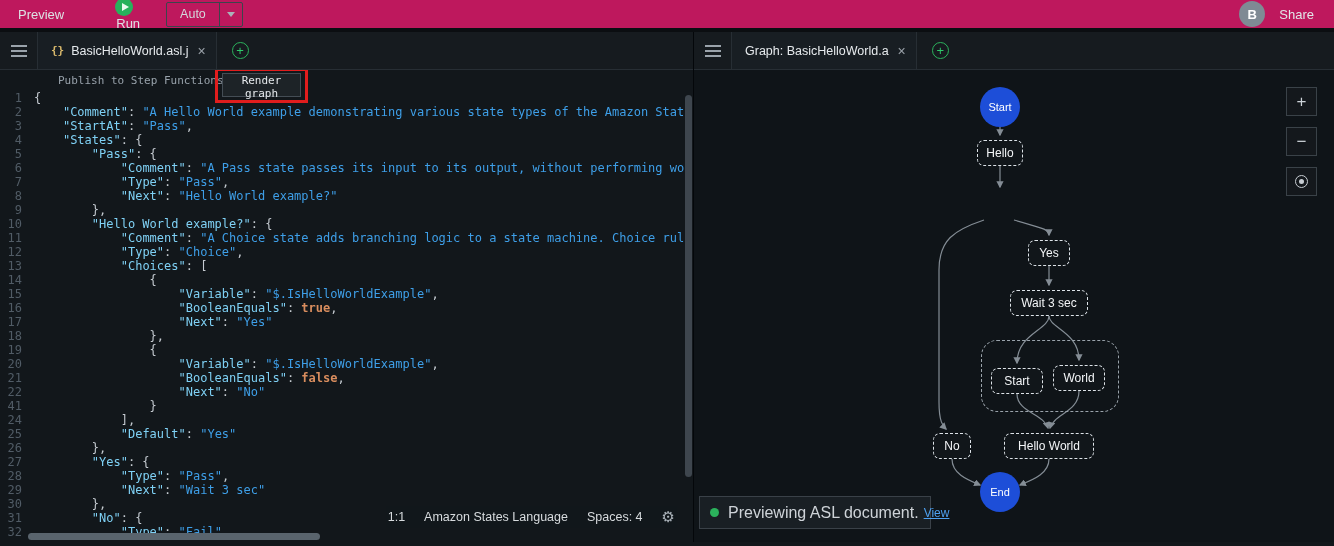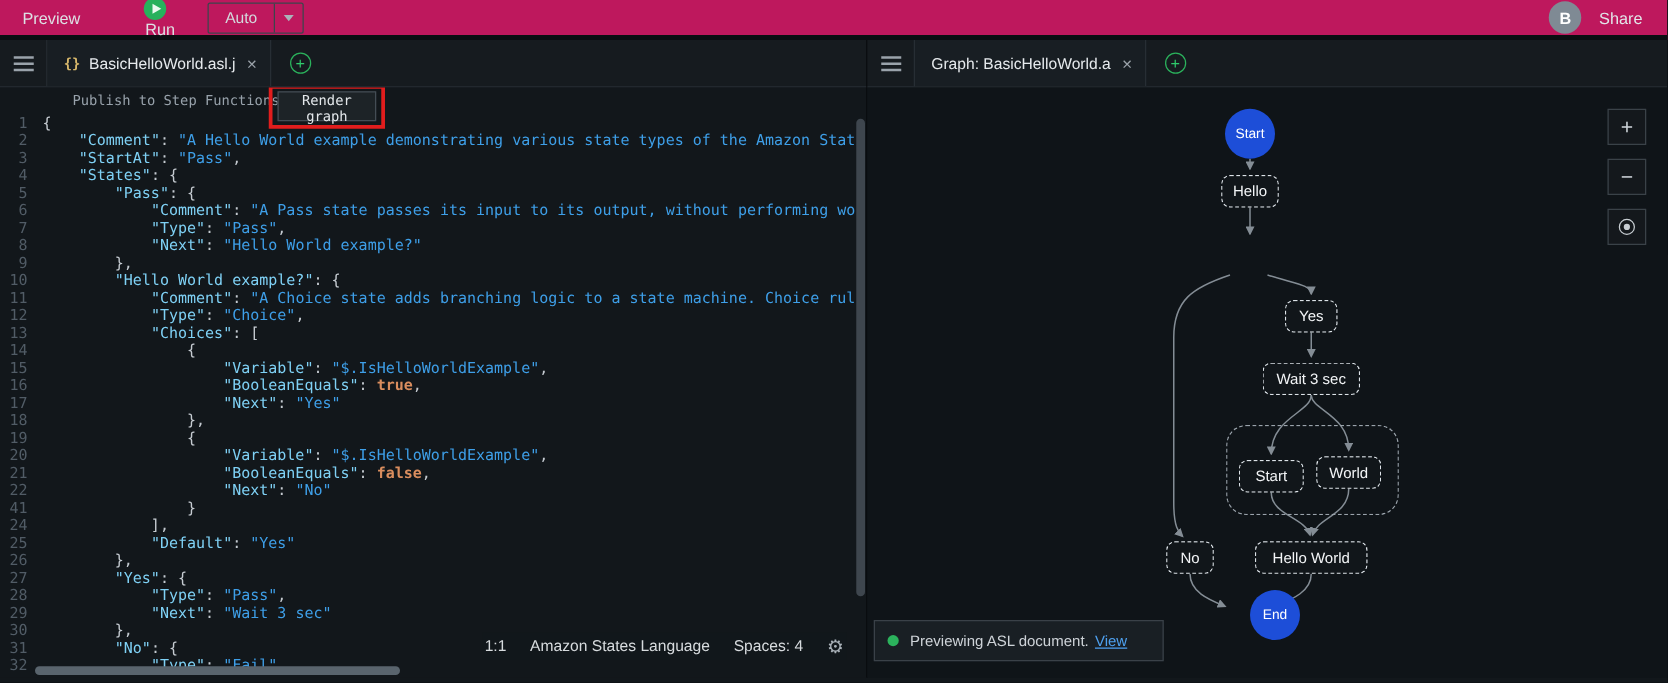--- a/index.html
+++ b/index.html
@@ -61,21 +61,21 @@
   .graph-body{ position:relative; flex:1; overflow:hidden; background:#0f1418; cursor:grab;}
   .edges{ position:absolute; left:0; top:0; z-index:0;}
   .gnode{ position:absolute; z-index:1; border:1.5px dashed #dde3e8; border-radius:7px; background:#11161a; color:#f3f5f7; font-size:12px; display:flex; align-items:center; justify-content:center; cursor:pointer;}
   .gterm{ position:absolute; z-index:1; width:40px; height:40px; border-radius:50%; background:#1d4ed8; color:#fff; font-size:11px; display:flex; align-items:center; justify-content:center; cursor:pointer;}
   .gcontainer{ position:absolute; z-index:0; border:1.5px dashed #9aa3ab; border-radius:16px; background:transparent;}
   .zoom-btn{ position:absolute; right:17px; width:31px; height:29px; background:#14181c; border:1px solid #3a4248; color:#cdd3d8; font-size:17px; display:flex; align-items:center; justify-content:center; cursor:pointer; z-index:2;}
   .target-outer{ width:13px; height:13px; border:1.5px solid #c7cdd2; border-radius:50%; display:flex; align-items:center; justify-content:center;}
   .target-dot{ width:5px; height:5px; background:#c7cdd2; border-radius:50%;}
   .preview-box{ position:absolute; left:5px; bottom:13px; width:232px; height:33px; background:#191f24; border:1px solid #3a4148; display:flex; align-items:center; padding:0 10px; z-index:2;}
   .green-dot{ width:9px; height:9px; border-radius:50%; background:#2bb25c; flex:none;}
-  .preview-text{ margin-left:9px; font-size:12px; color:#ced3d8; white-space:nowrap;}
+  .preview-text{ margin-left:9px; font-size:16px; color:#ced3d8; white-space:nowrap;}
   .view-link{ margin-left:5px; font-size:12px; color:#4ea0ef; text-decoration:underline; cursor:pointer; white-space:nowrap;}
 </style>
 </head>
 <body>
 
 <div class="app">
 
   <div class="topbar">
     <div class="preview">Preview</div>
     <div class="run-group">
@@ -198,21 +198,21 @@
         <div class="gcontainer" style="left:287px; top:270px; width:138px; height:72px;"></div>
 
         <div class="gterm" style="left:286px; top:17px;">Start</div>
         <div class="gnode" style="left:283px; top:70px; width:46px; height:26px;">Hello</div>
         <div class="gnode" style="left:334px; top:170px; width:42px; height:26px;">Yes</div>
         <div class="gnode" style="left:316px; top:220px; width:78px; height:26px;">Wait 3 sec</div>
         <div class="gnode" style="left:297px; top:298px; width:52px; height:26px;">Start</div>
         <div class="gnode" style="left:359px; top:295px; width:52px; height:26px;">World</div>
         <div class="gnode" style="left:239px; top:363px; width:38px; height:26px;">No</div>
         <div class="gnode" style="left:310px; top:363px; width:90px; height:26px;">Hello World</div>
-        <div class="gterm" style="left:286px; top:402px;margin-left:20px;">End</div>
+        <div class="gterm" style="left:286px; top:402px;">End</div>
 
         <div class="zoom-btn" style="top:17px;">
           <span>+</span>
         </div>
         <div class="zoom-btn" style="top:57px;">
           <span>−</span>
         </div>
         <div class="zoom-btn" style="top:97px;">
           <span class="target-outer">
               <span class="target-dot"></span>

